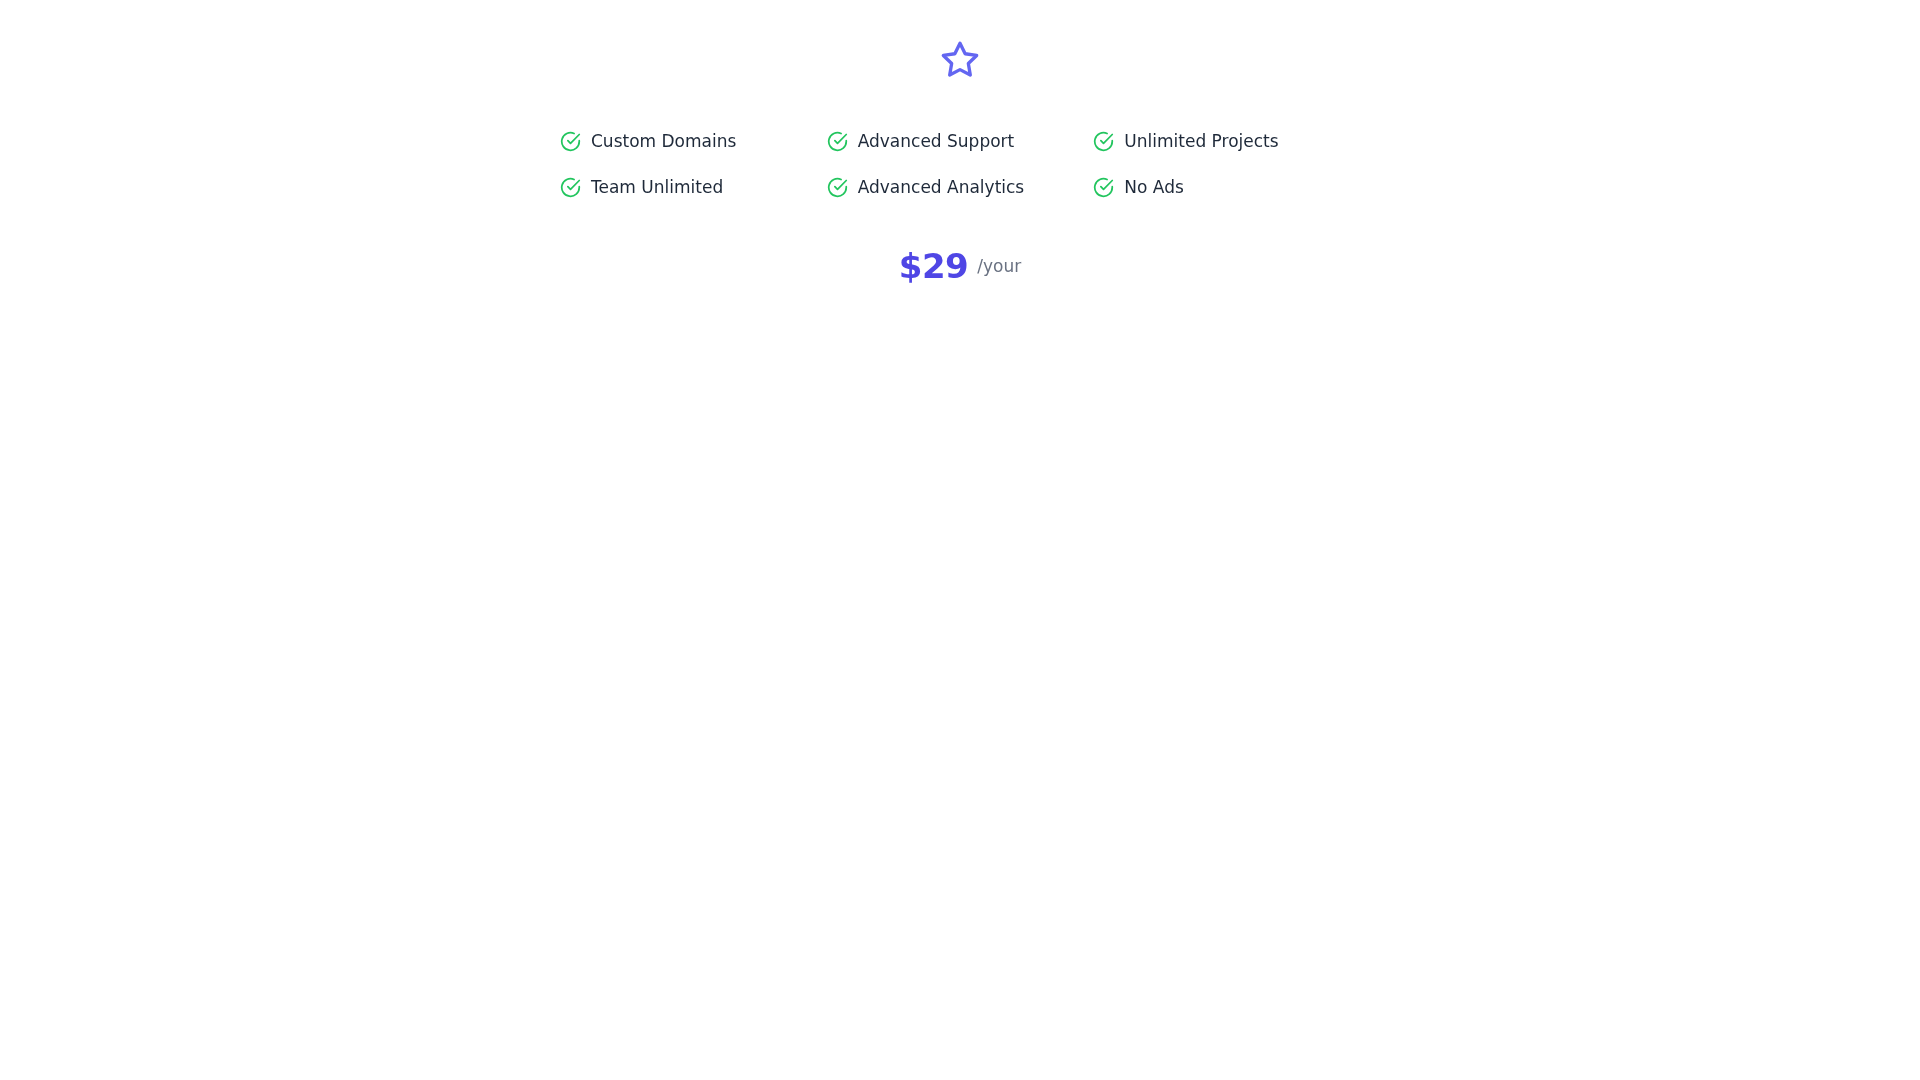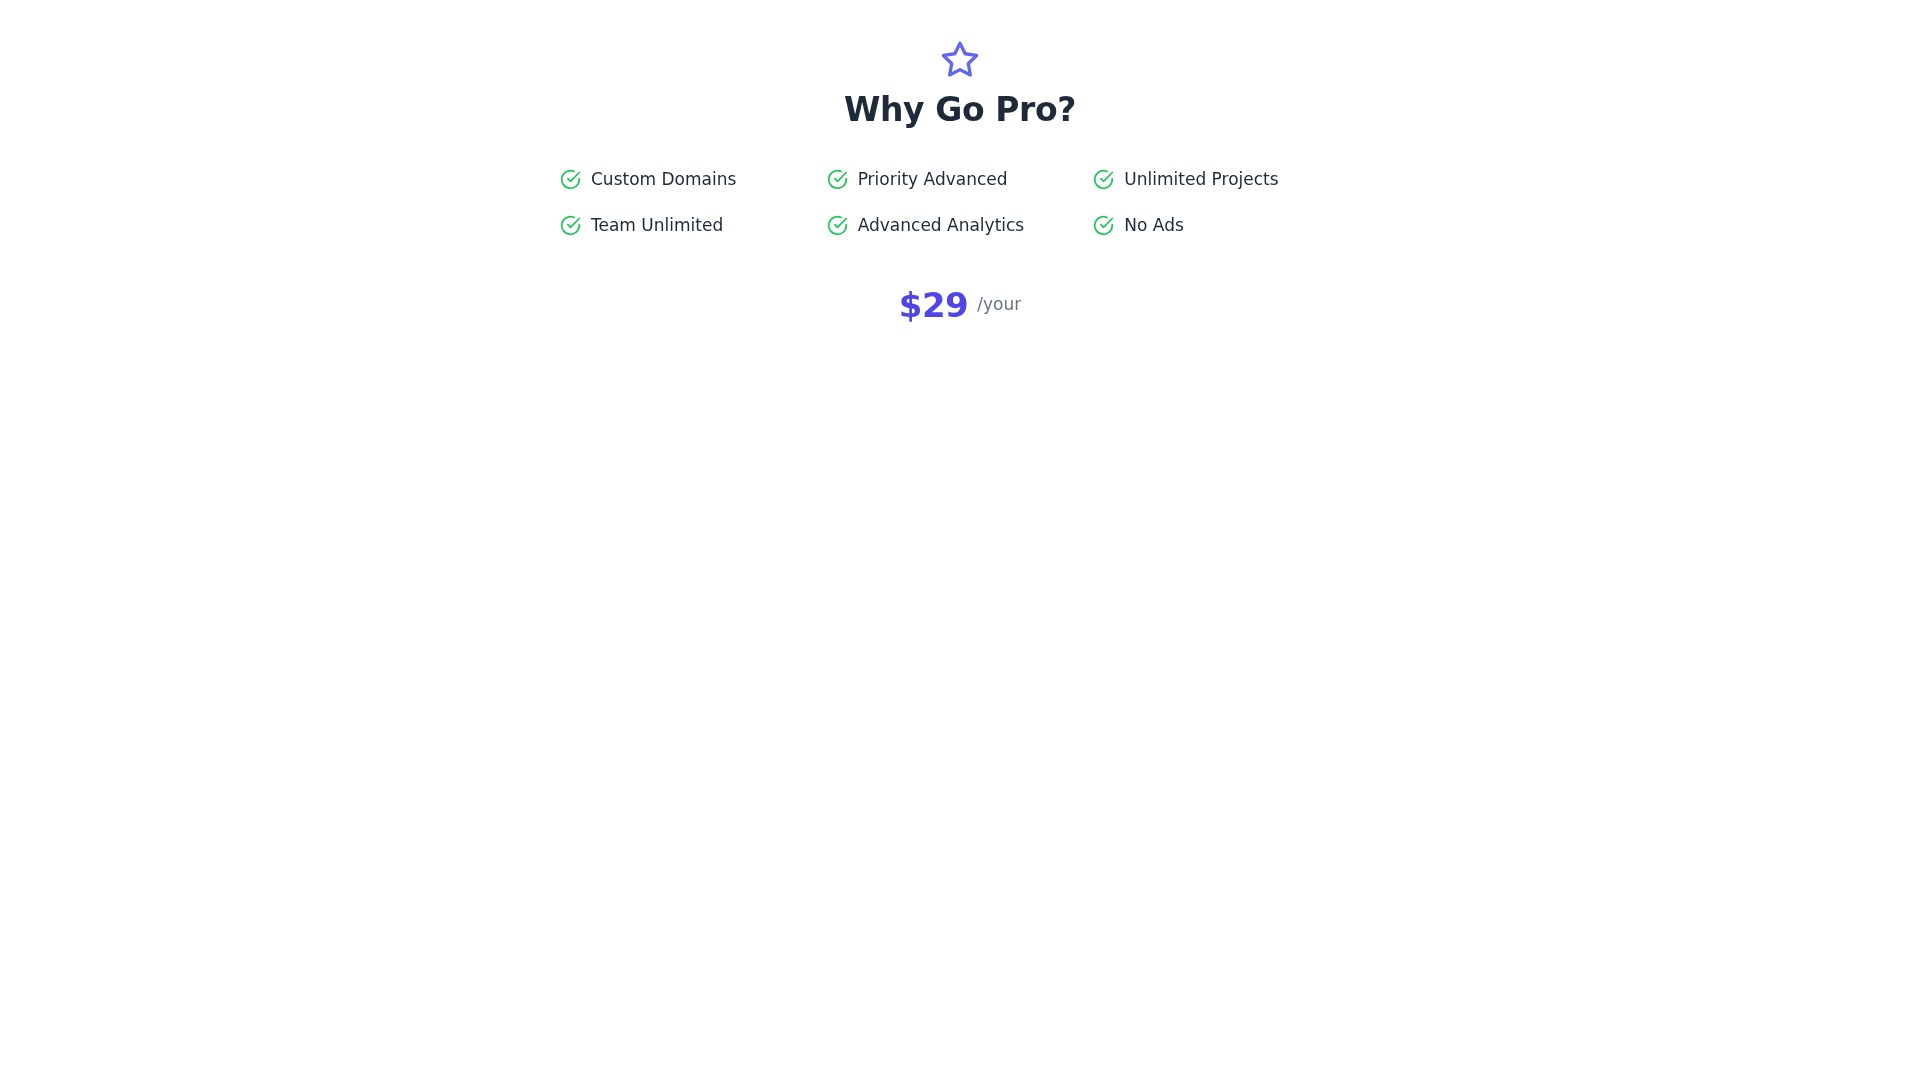--- a/index.html
+++ b/index.html
@@ -125,21 +125,20 @@
 <div class="page">
 
   <div class="promo">
 
     <div class="star-wrap">
       <svg width="40" height="40" viewBox="0 0 24 24" fill="none" stroke="#6366f1" stroke-width="2" stroke-linecap="round" stroke-linejoin="round" aria-hidden="true">
         <polygon points="12 2 15.09 8.26 22 9.27 17 14.14 18.18 21.02 12 17.77 5.82 21.02 7 14.14 2 9.27 8.91 8.26 12 2"></polygon>
       </svg>
     </div>
 
-    <h1 class="headline">Why Go Pro?</h1>
 
 
     <div class="feature-grid">
 
       <div class="feature">
         <span class="check-wrap">
           <svg width="21" height="21" viewBox="0 0 24 24" fill="none" stroke="#22c55e" stroke-width="2" stroke-linecap="round" stroke-linejoin="round" aria-hidden="true">
             <path d="M22 11.08V12a10 10 0 1 1-5.93-9.14"></path>
             <polyline points="22 4 12 14.01 9 11.01"></polyline>
           </svg>
@@ -147,21 +146,21 @@
         <span class="feature-label">Custom Domains</span>
       </div>
 
       <div class="feature">
         <span class="check-wrap">
           <svg width="21" height="21" viewBox="0 0 24 24" fill="none" stroke="#22c55e" stroke-width="2" stroke-linecap="round" stroke-linejoin="round" aria-hidden="true">
             <path d="M22 11.08V12a10 10 0 1 1-5.93-9.14"></path>
             <polyline points="22 4 12 14.01 9 11.01"></polyline>
           </svg>
         </span>
-        <span class="feature-label">Priority Advanced</span>
+        <span class="feature-label">Advanced Support</span>
       </div>
 
       <div class="feature">
         <span class="check-wrap">
           <svg width="21" height="21" viewBox="0 0 24 24" fill="none" stroke="#22c55e" stroke-width="2" stroke-linecap="round" stroke-linejoin="round" aria-hidden="true">
             <path d="M22 11.08V12a10 10 0 1 1-5.93-9.14"></path>
             <polyline points="22 4 12 14.01 9 11.01"></polyline>
           </svg>
         </span>
         <span class="feature-label">Unlimited Projects</span>

